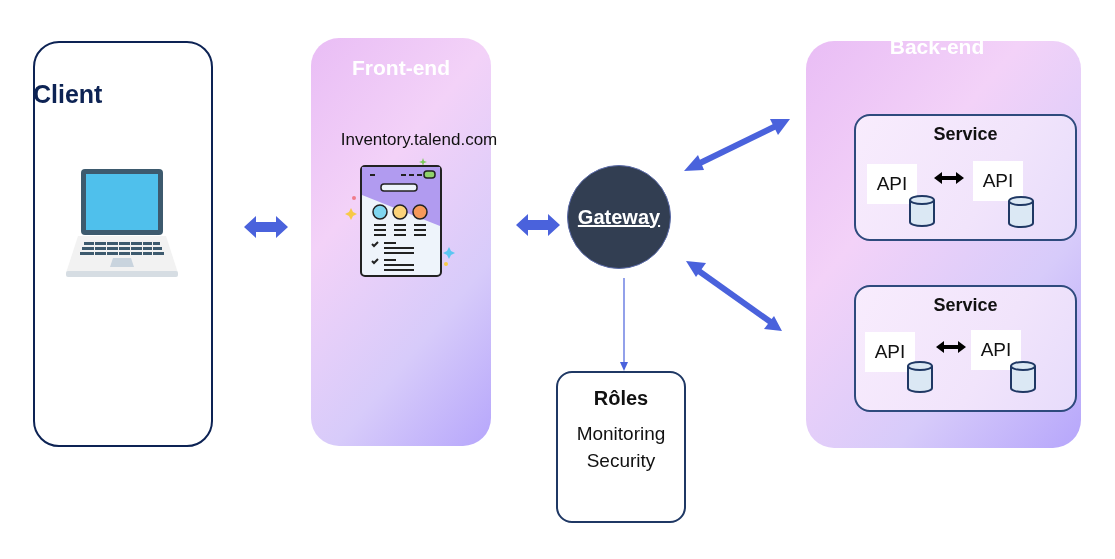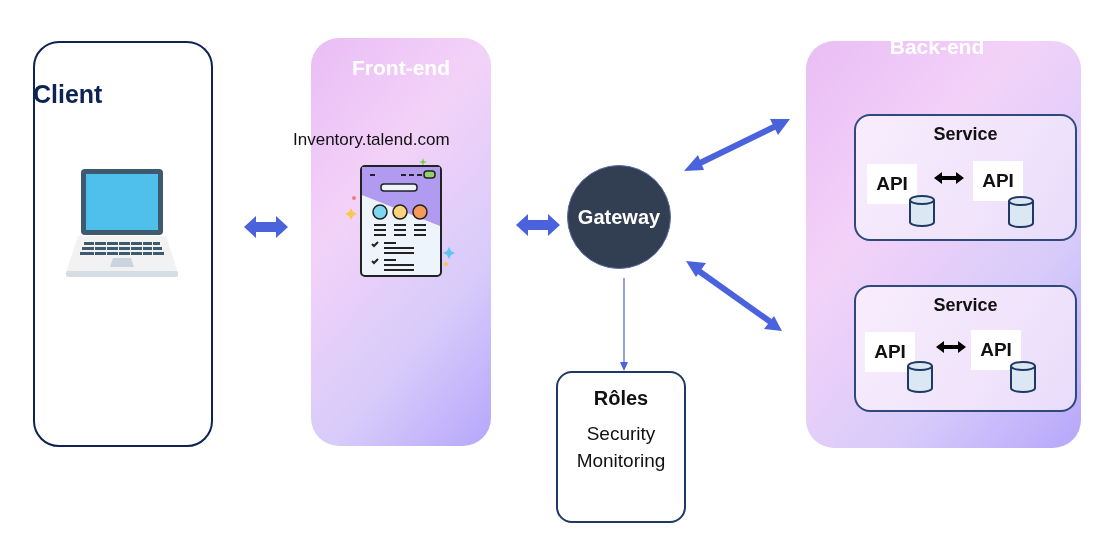--- a/index.html
+++ b/index.html
@@ -6,31 +6,31 @@
   body{width:1115px;height:559px;position:relative;overflow:hidden;font-family:"Liberation Sans","DejaVu Sans",sans-serif;}
   .abs{position:absolute;}
   .client-box{left:33px;top:41px;width:180px;height:406px;border:2px solid #0d2354;border-radius:26px;background:#fff;box-sizing:border-box;}
   .client-title{left:33px;top:60px;width:180px;text-align:left;font-weight:bold;font-size:25px;color:#0d2354;margin-top:20px;}
   .panel{border-radius:28px;background:linear-gradient(130deg,#e9bdf5 0%,#f3d2f8 35%,#d7cbfa 70%,#b6a6fb 100%);}
   .fe-panel{left:311px;top:38px;width:180px;height:408px;}
   .be-panel{left:806px;top:41px;width:275px;height:407px;}
   .panel-title{text-align:center;font-weight:bold;font-size:21px;color:#ffffff;}
   .fe-title{left:311px;top:56px;width:180px;}
   .be-title{left:806px;top:35px;width:262px;}
-  .url{left:293px;top:130px;width:204px;text-align:left;font-size:17px;color:#111;}
-  .gateway{left:567px;top:165px;width:104px;height:104px;border-radius:50%;background:#323e52;border:1px solid #5a6aa8;box-sizing:border-box;display:flex;align-items:center;justify-content:center;color:#fff;font-weight:bold;font-size:20px;}
+  .url{left:317px;top:130px;width:204px;text-align:center;font-size:17px;color:#111;}
+  .gateway{left:567px;top:165px;width:104px;height:104px;border-radius:50%;background:#323e52;border:1px solid #5a6aa8;box-sizing:border-box;display:flex;align-items:center;justify-content:center;color:#fff;font-weight:bold;font-size:20px;text-decoration:underline;}
   .roles{left:556px;top:371px;width:130px;height:152px;border:2px solid #1f3864;border-radius:16px;box-sizing:border-box;background:#fff;text-align:center;}
   .roles-title{font-weight:bold;font-size:20px;color:#111;margin-top:14px;}
   .roles-item{font-size:19px;color:#111;line-height:27px;}
   .roles-list{margin-top:10px;}
   .service{width:223px;height:127px;border:2px solid #2e4a7d;border-radius:16px;box-sizing:border-box;background:linear-gradient(120deg,#f8ecfd,#f1e4fb 60%,#e7dcfb);}
   .svc1{left:854px;top:114px;}
   .svc2{left:854px;top:285px;}
   .svc-title{position:absolute;left:0;width:100%;top:8px;text-align:center;font-weight:bold;font-size:18px;color:#111;}
-  .api{position:absolute;background:#fff;width:50px;height:40px;font-weight:bold;font-size:19px;color:#111;display:flex;align-items:center;justify-content:center;}
+  .api{position:absolute;background:#fff;width:50px;height:40px;font-weight:normal;font-size:19px;color:#111;display:flex;align-items:center;justify-content:center;}
   svg{position:absolute;left:0;top:0;}
 </style>
 </head>
 <body>
 
 <div class="abs client-box"></div>
 <div class="abs client-title">Client</div>
 <svg style="left:64px;top:167px;" width="116" height="112" viewBox="0 0 116 112">
   <rect x="17" y="2" width="82" height="66" rx="4" fill="#3d5a6e"></rect>
   <rect x="22" y="7" width="72" height="56" fill="#4fc0ec"></rect>
@@ -106,22 +106,22 @@
   </div>
 
 <svg style="left:618px;top:278px;" width="12" height="94" viewBox="0 0 12 94">
   <line x1="6" y1="0" x2="6" y2="86" stroke="#4a62dc" stroke-width="1.2"></line>
   <polygon points="2,84 10,84 6,93" fill="#4a62dc"></polygon>
 </svg>
 
 <div class="abs roles">
   <div class="roles-title">Rôles</div>
   <div class="roles-list">
+    <div class="roles-item">Monitoring</div>
     <div class="roles-item">Security</div>
-    <div class="roles-item">Monitoring</div>
   </div>
 </div>
 
 <svg style="left:670px;top:105px;" width="130" height="240" viewBox="0 0 130 240">
   <g>
     <line x1="26" y1="60" x2="108" y2="20" stroke="#4a62dc" stroke-width="6"></line>
     <polygon points="14,66 28,50 34,65" fill="#4a62dc"></polygon>
     <polygon points="120,14 100,14 108,30" fill="#4a62dc"></polygon>
   </g>
   <g>

